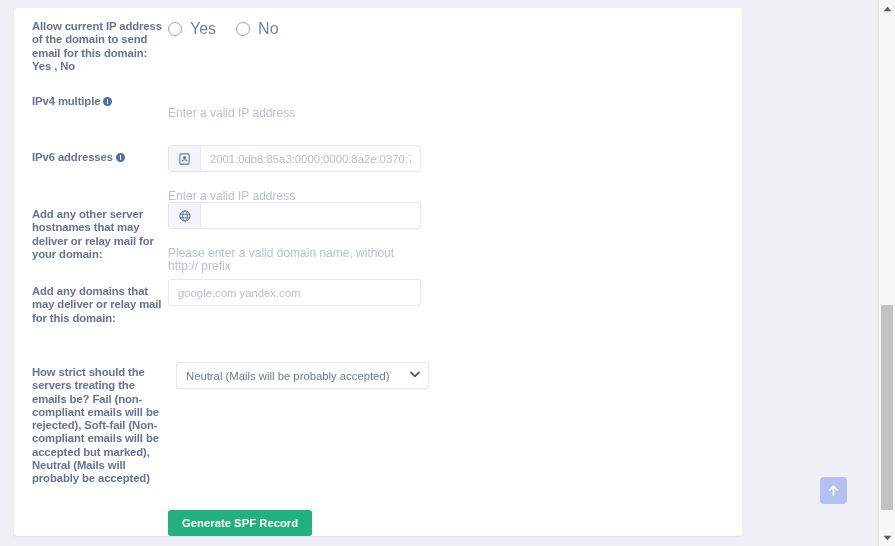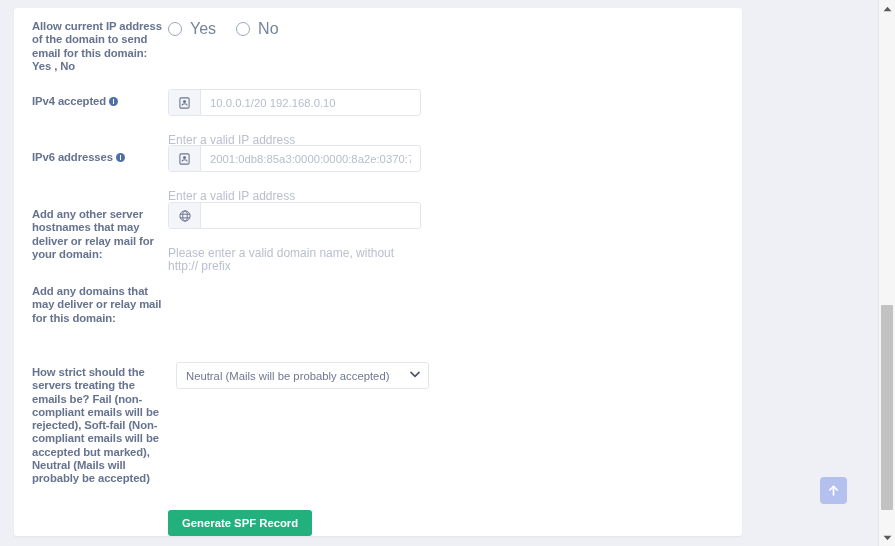--- a/index.html
+++ b/index.html
@@ -239,32 +239,22 @@
           </label>
           <label class="radio-item">
             <span class="radio-dot"></span>
             <span class="radio-label">No</span>
           </label>
         </div>
       </div>
     </div>
 
     <div class="form-row" style="top:81px;">
-      <div class="lbl" style="top:6px;"><span>IPv4 accepted</span><span class="info-ic"></span></div>
+      <div class="lbl" style="top:6px;"><span>IPv4 multiple</span><span class="info-ic"></span></div>
       <div class="ctrl" style="top:0px;">
-        <div class="input-group">
-          <span class="input-addon">
-            <svg width="11" height="12" viewBox="0 0 11 12" fill="none" stroke="currentColor" stroke-width="1.1">
-              <rect x="0.9" y="0.9" width="9.2" height="10.2" rx="1.2"></rect>
-              <circle cx="5.5" cy="4.4" r="1.5" fill="currentColor" stroke="none"></circle>
-              <path d="M3 8.6c0-1.2 1.1-1.9 2.5-1.9s2.5 .7 2.5 1.9" fill="none"></path>
-            </svg>
-          </span>
-          <input class="input-field" type="text" placeholder="10.0.0.1/20 192.168.0.10" style="">
-        </div>
         <div class="help">Enter a valid IP address</div>
       </div>
     </div>
 
     <div class="form-row" style="top:137px;">
       <div class="lbl" style="top:6px;"><span>IPv6 addresses</span><span class="info-ic"></span></div>
       <div class="ctrl" style="top:0px;">
         <div class="input-group">
           <span class="input-addon">
             <svg width="11" height="12" viewBox="0 0 11 12" fill="none" stroke="currentColor" stroke-width="1.1">
@@ -292,20 +282,21 @@
             </svg>
           </span>
         </div>
         <div class="help">Please enter a valid domain name, without http:// prefix</div>
       </div>
     </div>
 
     <div class="form-row" style="top:266px;">
       <div class="lbl" style="top:11px;">Add any domains that may deliver or relay mail for this domain:</div>
       <div class="ctrl" style="top:5px;">
+        <input class="input-plain" type="text" placeholder="google.com yandex.com" style="">
       </div>
     </div>
 
     <div class="form-row" style="top:350px;">
       <div class="lbl" style="top:8px;">How strict should the servers treating the emails be? Fail (non-compliant emails will be rejected), Soft-fail (Non-compliant emails will be accepted but marked), Neutral (Mails will probably be accepted)</div>
       <div class="ctrl" style="top:4px;margin-left:8px;">
         <div class="select-wrap">
           <select class="sel">
             <option>Neutral (Mails will be probably accepted)</option>
           </select>

